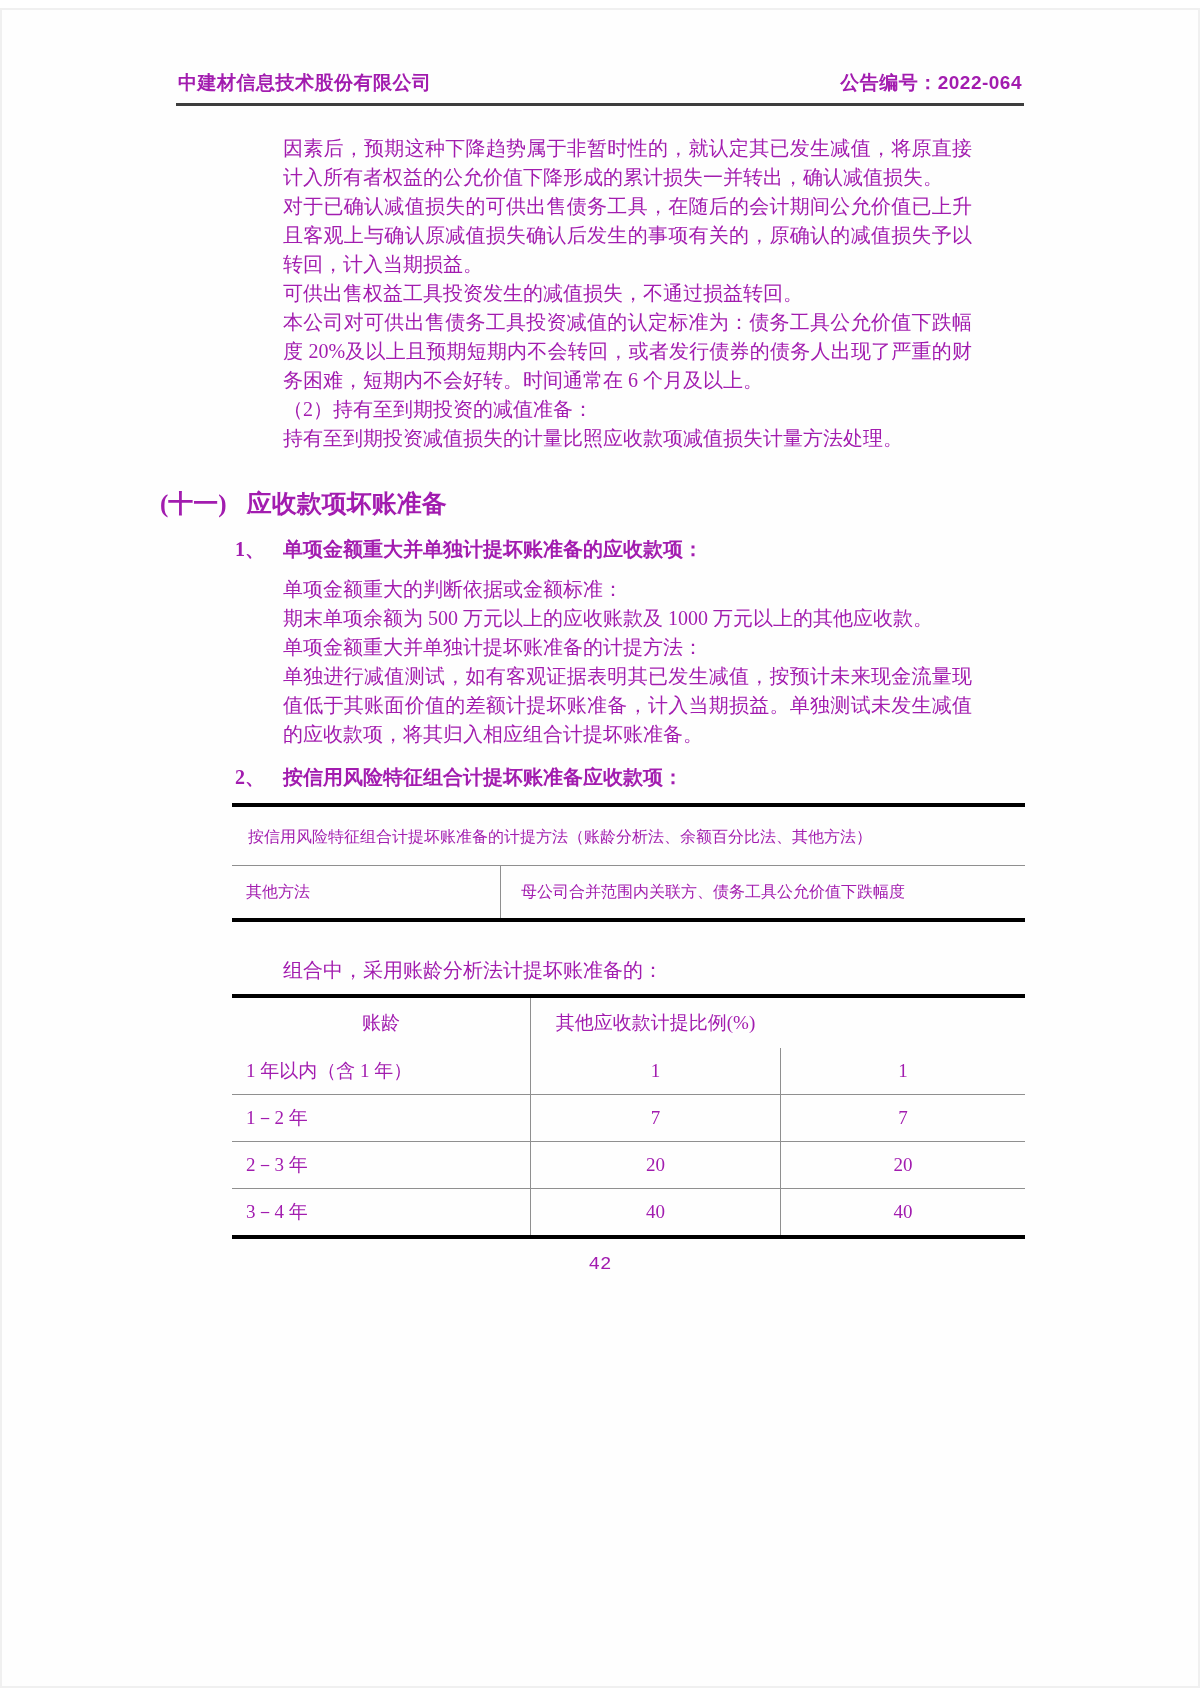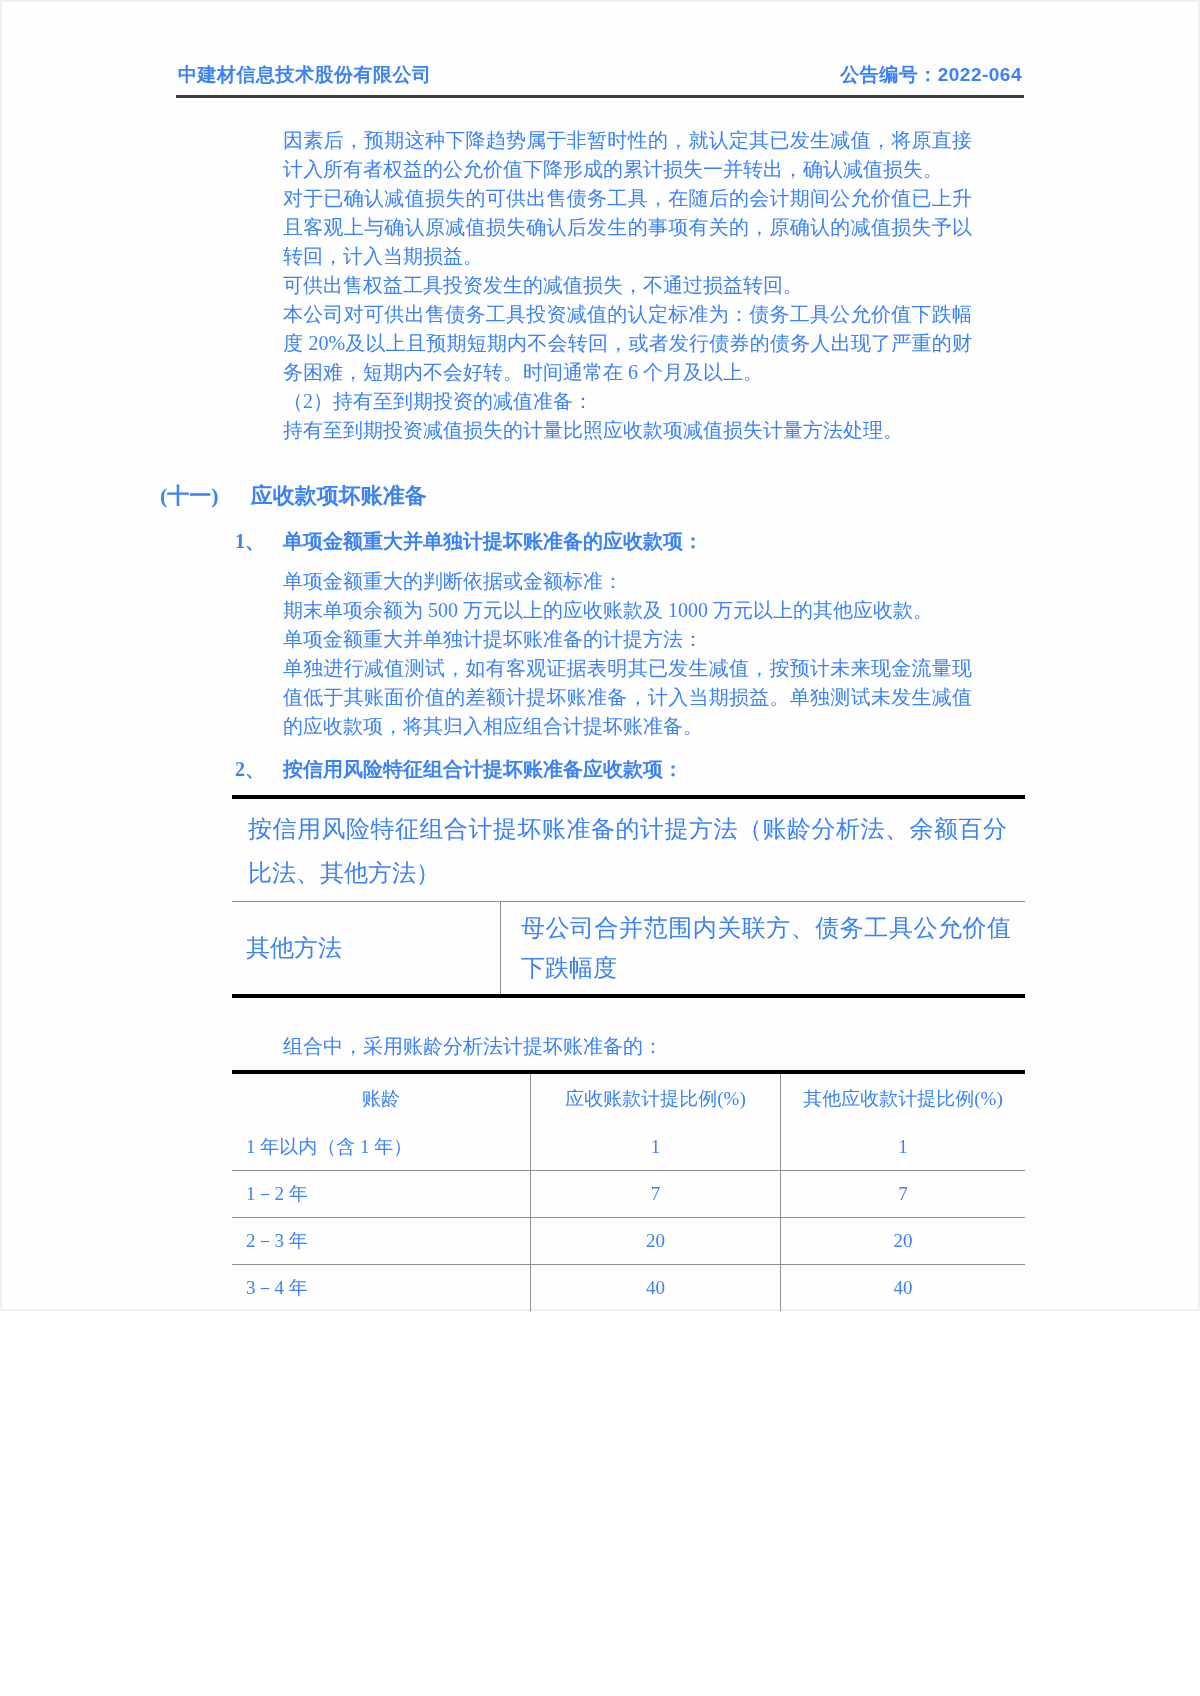--- a/index.html
+++ b/index.html
@@ -1,23 +1,23 @@
 <!DOCTYPE html>
 <html><head>
 <meta charset="utf-8">
 <style>
   html, body { margin:0; padding:0; background:#ffffff; }
   .page {
     position: relative;
     width: 1200px;
-    height: 1311px;
-    margin: 0 auto;
+    height: 1680px;
+    margin: 8px auto;
     background: #fefefe;
     font-family: "Liberation Serif", "DejaVu Serif", serif;
-    color: #3b82f6;
+    color: #a21caf;
     overflow: hidden;
     box-shadow: inset 0 0 0 2px #f0f0f0;
   }
 
   
   .header {
     display: flex;
     justify-content: space-between;
     align-items: flex-end;
     margin: 0 176px;
@@ -35,43 +35,43 @@
     font-size: 20px;
     line-height: 29px;
     text-align: justify;
   }
   .para-block p { margin: 0; }
   .intro-block { margin-top: 28px; }
 
   
   .section-heading {
     display: flex;
-    gap: 32px;
+    gap: 20px;
     margin: 34px 228px 8px 160px;
-    font-size: 22px;
+    font-size: 25px;
     font-weight: bold;
     line-height: 34px;
   }
 
   
   .item-heading {
     display: flex;
     margin: 8px 228px 6px 235px;
     font-size: 20px;
     font-weight: bold;
     line-height: 40px;
   }
   .item-num { width: 48px; flex: 0 0 48px; }
 
   
   .method-block {
     margin: 0 175px 0 232px;
     border-top: 4px solid #000;
     border-bottom: 4px solid #000;
-    font-size: 24px;
+    font-size: 16px;
   }
   .method-intro {
     padding: 8px 18px 6px 16px;
     line-height: 44px;
     text-align: justify;
   }
   .method-row {
     display: grid;
     grid-template-columns: 268px 1fr;
     border-top: 1px solid #8f8f8f;
@@ -185,21 +185,20 @@
       </div>
   </div>
 
   <div class="aging-intro">组合中，采用账龄分析法计提坏账准备的：</div>
 
   <div class="aging-table">
     <div class="aging-row aging-header">
 
         <div class="aging-cell">账龄</div>
 
-        <div class="aging-cell">应收账款计提比例(%)</div>
 
         <div class="aging-cell">其他应收款计提比例(%)</div>
       </div>
     <div class="aging-body">
 
         <div class="aging-row">
           <div class="aging-cell cell-age">1 年以内（含 1 年）</div>
           <div class="aging-cell">1</div>
           <div class="aging-cell">1</div>
         </div>

